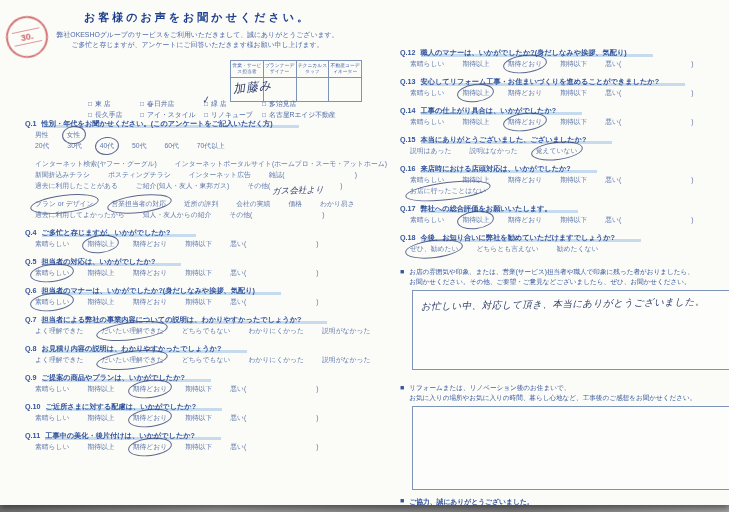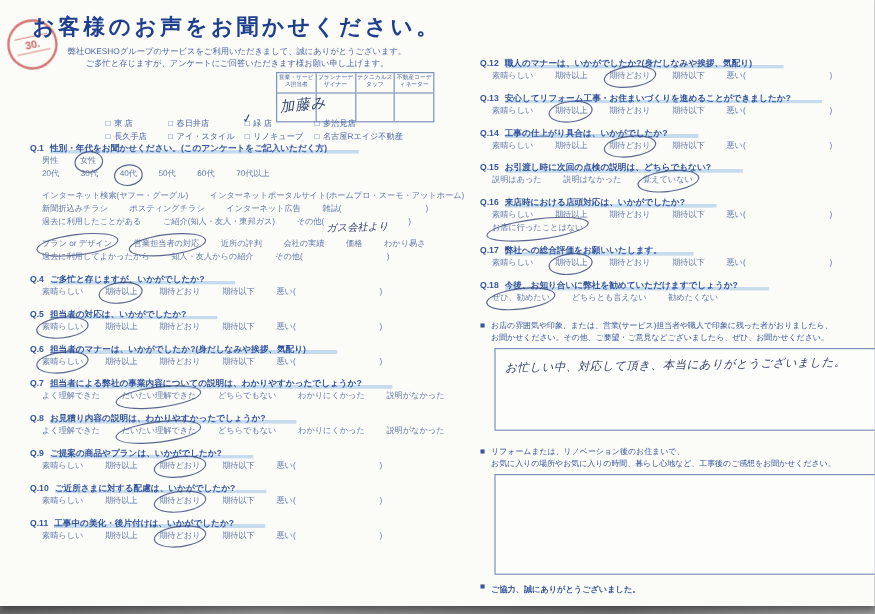--- a/index.html
+++ b/index.html
@@ -3,21 +3,21 @@
 <meta charset="utf-8">
 <style>
   * { margin:0; padding:0; box-sizing:border-box; }
   html,body { width:729px; height:512px; overflow:hidden; }
   body { background:#848484; font-family:"Liberation Sans", sans-serif; }
   #scan { position:relative; width:729px; height:512px; background:linear-gradient(90deg,#6f6f6f,#9a9a9a 30%,#7a7a7a 70%,#9f9f9f); }
   #paper { position:absolute; left:0; top:0; right:0; bottom:7px; background:#fbfbf8; box-shadow:0 3px 6px rgba(0,0,0,.45); }
 
   
   .hdr { position:absolute; left:25px; top:10px; width:345px; text-align:center; }
-  .title { font-size:18px; font-weight:bold; letter-spacing:3px; color:#1e3f8e; }
+  .title { font-size:11px; font-weight:bold; letter-spacing:3px; color:#1e3f8e; }
   .intro { margin-top:5px; font-size:6.9px; line-height:10px; color:#4a66a8; }
 
   
   .stamp { position:absolute; left:6px; top:16px; width:42px; height:42px; border:2px solid rgba(197,74,74,.75);
            border-radius:50%; color:rgba(197,74,74,.85); display:flex; align-items:center; justify-content:center;
            font-size:9px; font-weight:bold; transform:rotate(-12deg); filter:blur(.3px); }
   .stamp::before, .stamp::after { content:""; position:absolute; left:5px; right:5px; height:1px; background:rgba(197,74,74,.55); }
   .stamp::before { top:12px; } .stamp::after { bottom:12px; }
 
   
@@ -51,21 +51,21 @@
   .blank { display:inline-block; width:70px; position:relative; }
   .hw { position:absolute; left:2px; top:-3px; font-size:8.5px; color:#2e3d6b; font-style:italic; transform:rotate(-2deg); white-space:nowrap; }
   .circled::after { content:""; position:absolute; left:-5px; right:-5px; top:-3px; bottom:-4px;
                     border:1.3px solid rgba(52,66,118,.8); border-radius:50%; transform:rotate(-7deg); }
 
   
   .cmt { margin-top:13px; }
   .cmt-head { display:flex; font-size:6.6px; line-height:9.5px; color:#33549c; }
   .bullet { margin-right:5px; font-size:7px; }
   .cmt-box { margin-top:4px; margin-left:12px; width:318px; border:1px solid #7d93ba; background:#fdfdfb; padding:7px 8px; }
-  .box1 { height:69px; } .box2 { height:84px; }
+  .box1 { height:80px; } .box2 { height:84px; }
   .cmt-hw { font-size:9.5px; color:#2e3d6b; font-style:italic; letter-spacing:.5px; transform:rotate(-1deg); }
   .closing { margin-top:7px; display:flex; font-size:6.8px; color:#33549c; font-weight:bold; }
 </style>
 </head>
 <body>
 
 <div id="scan">
   <div id="paper">
 
     <div class="stamp">
@@ -272,21 +272,21 @@
             <div class="q-head"><span class="q-id">Q.14</span><span class="q-title">工事の仕上がり具合は、いかがでしたか?</span></div>
             <div class="opts">
               <span class="opt">素晴らしい</span>
               <span class="opt">期待以上</span>
               <span class="opt circled">期待どおり</span>
               <span class="opt">期待以下</span>
               <span class="opt">悪い(<span class="blank"></span>)</span>
             </div>
           </div>
           <div class="q">
-            <div class="q-head"><span class="q-id">Q.15</span><span class="q-title">お引渡し時に次回の点検の説明は、どちらでもない?</span></div>
+            <div class="q-head"><span class="q-id">Q.15</span><span class="q-title">本当にありがとうございました、ございましたか?</span></div>
             <div class="opts">
               <span class="opt">説明はあった</span>
               <span class="opt">説明はなかった</span>
               <span class="opt circled">覚えていない</span>
             </div>
           </div>
           <div class="q">
             <div class="q-head"><span class="q-id">Q.16</span><span class="q-title">来店時における店頭対応は、いかがでしたか?</span></div>
             <div class="opts">
               <span class="opt">素晴らしい</span>

